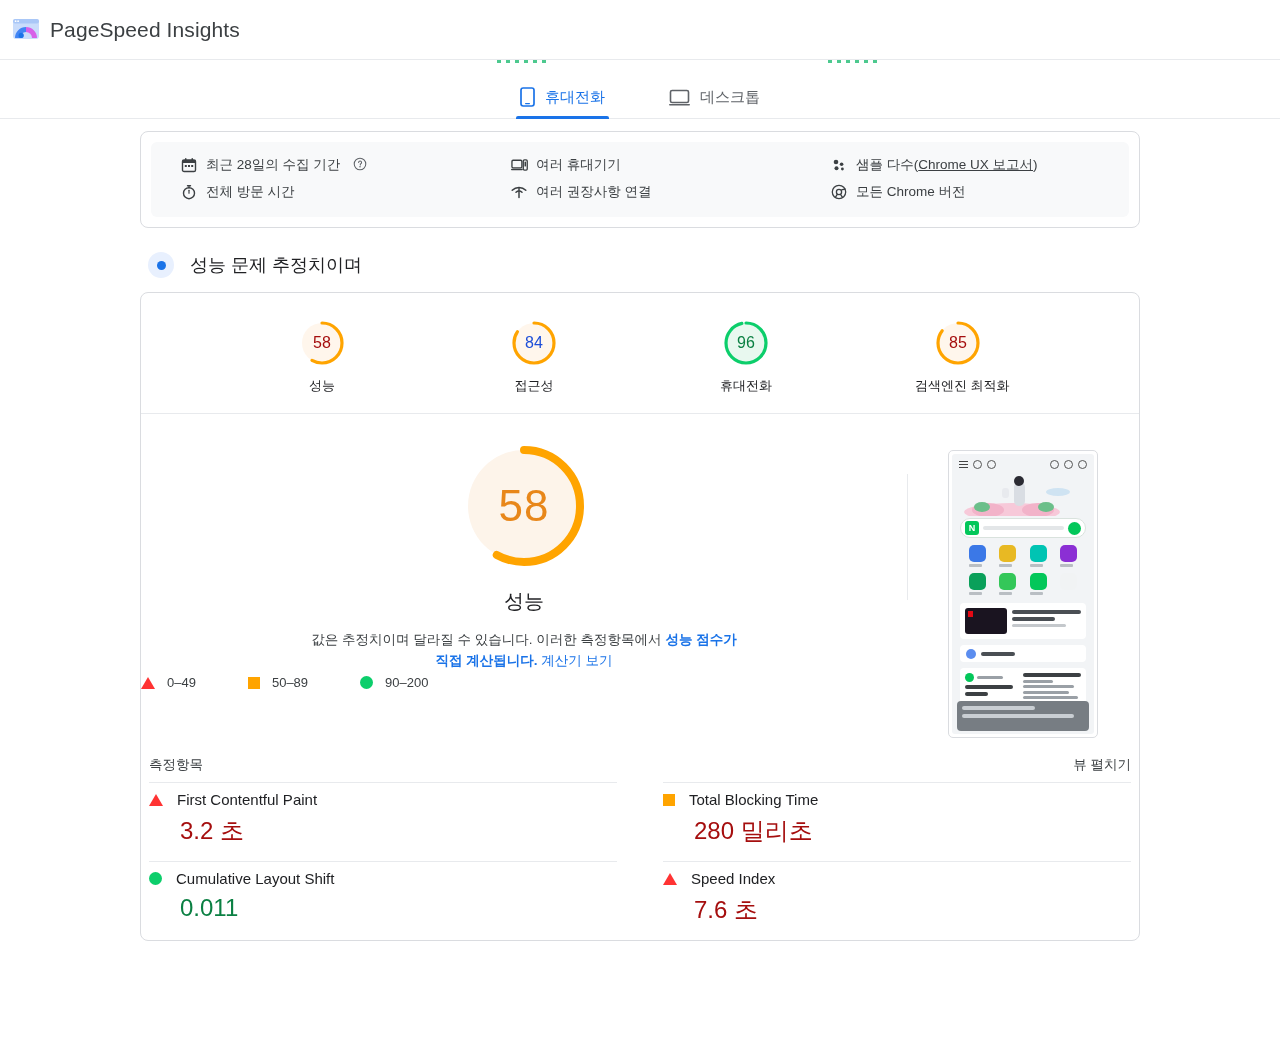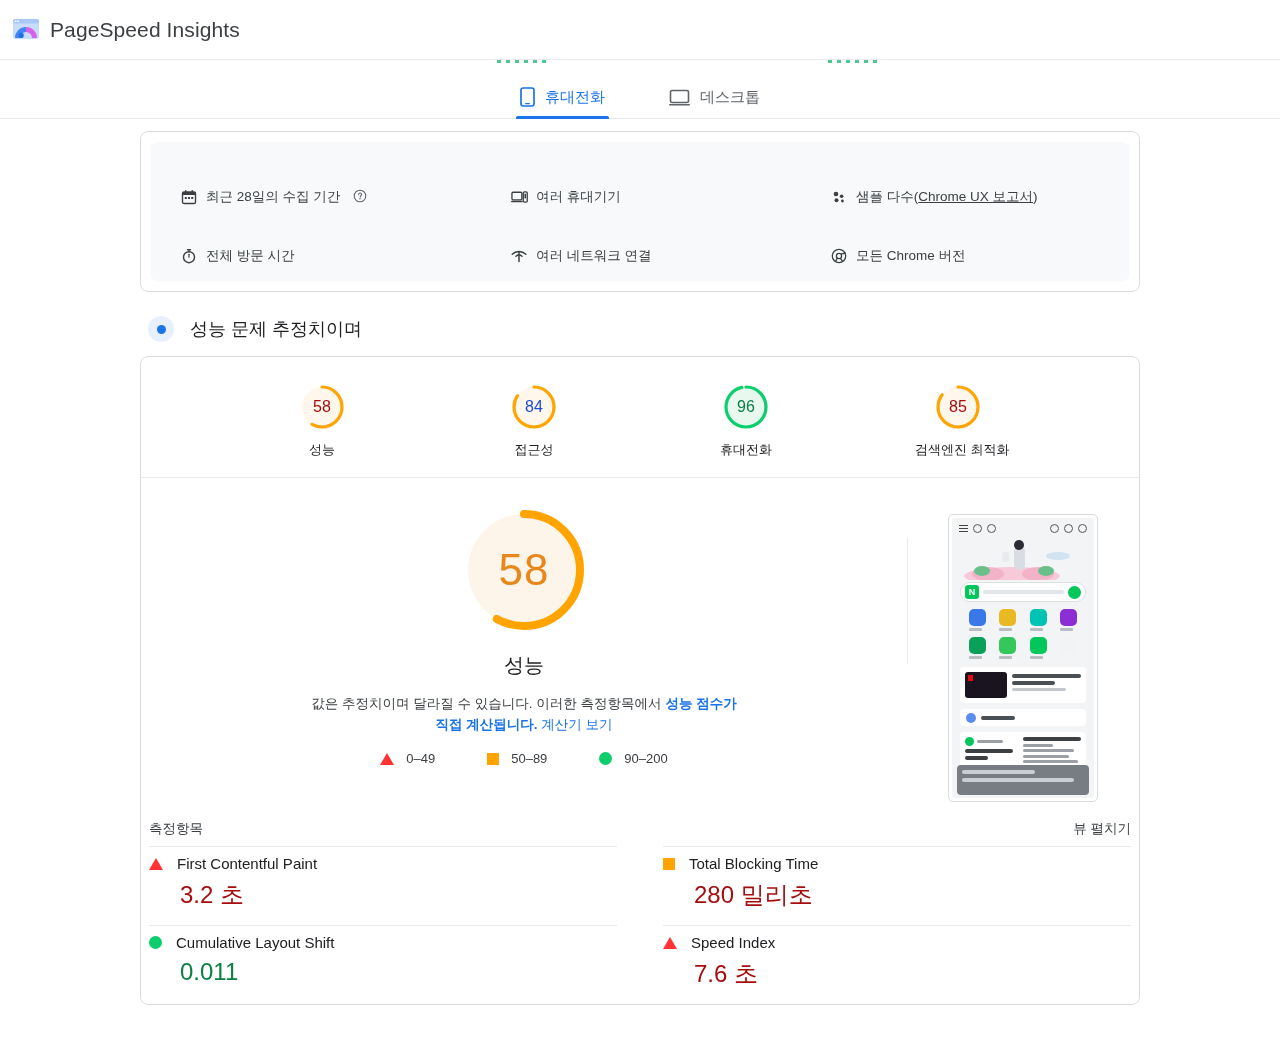--- a/index.html
+++ b/index.html
@@ -80,21 +80,21 @@
   .infobar {
     background: #f8f9fa;
     border-radius: 6px;
     padding: 14px 30px 16px 30px;
     display: grid;
     grid-template-columns: 330px 320px 1fr;
     row-gap: 9px;
     font-size: 13.5px;
     color: #3c4043;
   }
-  .infoitem { display: flex; align-items: center; gap: 9px; margin-top: 32px; }
+  .infoitem { display: flex; align-items: center; gap: 9px; }
   .infoitem .txt { line-height: 18px; }
   .infoitem a { color: #3c4043; text-decoration: underline; }
   .ico { width: 16px; height: 16px; flex: 0 0 16px; display:block; }
 
   
   .section-title-row {
     width: 1000px; margin: 24px auto 0 auto;
     display: flex; align-items: center; gap: 16px;
     padding-left: 8px;
   }
@@ -144,22 +144,22 @@
   .big-label { text-align: center; font-size: 20px; margin-top: 18px; color: #202124; }
 
   .estimate {
     width: 440px; margin: 14px auto 0 auto;
     text-align: center; font-size: 13.5px; line-height: 21px; color: #3c4043;
   }
   .estimate a { color: #1a73e8; text-decoration: none; }
   .estimate a.bold { font-weight: bold; }
 
   .legend {
-    display: flex; justify-content: center; align-items: center; gap: 52px;
-    margin-top: 16px; font-size: 13px; color: #3c4043;
+    display: flex; align-items: center; gap: 52px;
+    margin-top: 4px; font-size: 13px; color: #3c4043;
   }
   .legend .li { display: flex; align-items: center; gap: 12px; }
   .tri { width:0;height:0;border-left:7px solid transparent;border-right:7px solid transparent;border-bottom:12px solid #f33; }
   .sq { width: 12px; height: 12px; background: #ffa400; }
   .cir { width: 13px; height: 13px; border-radius: 50%; background: #0cce6b; }
 
   
   .thumb-frame {
     width: 150px; height: 288px; background: #fff;
     border: 1px solid #dadce0; border-radius: 5px;
@@ -340,21 +340,21 @@
       </div>
 
       <div class="infoitem">
         <span class="ico">
           <svg width="16" height="16" viewBox="0 0 16 16">
               <path d="M1.2 6.2C3 4.4 5.4 3.4 8 3.4s5 1 6.8 2.8" fill="none" stroke="#3c4043" stroke-width="1.5" stroke-linecap="round"></path>
               <path d="M8 4.5v9" stroke="#3c4043" stroke-width="1.5" stroke-linecap="round"></path>
               <path d="M5 8.2c.9-.8 1.9-1.2 3-1.2s2.1.4 3 1.2" fill="none" stroke="#3c4043" stroke-width="1.5" stroke-linecap="round"></path>
             </svg>
         </span>
-        <span class="txt">여러 네트워크 연결</span>
+        <span class="txt">여러 권장사항 연결</span>
       </div>
 
       <div class="infoitem">
         <span class="ico">
           <svg width="16" height="16" viewBox="0 0 16 16">
               <circle cx="8" cy="8" r="6.7" fill="none" stroke="#3c4043" stroke-width="1.3"></circle>
               <circle cx="8" cy="8" r="2.6" fill="none" stroke="#3c4043" stroke-width="1.3"></circle>
               <path d="M10.3 5.8L14.5 5" stroke="#3c4043" stroke-width="1.3"></path>
               <path d="M6.6 9.9L4.2 13.6" stroke="#3c4043" stroke-width="1.3"></path>
               <path d="M9.3 10.1l2.4 3.6" stroke="#3c4043" stroke-width="1.3"></path>

